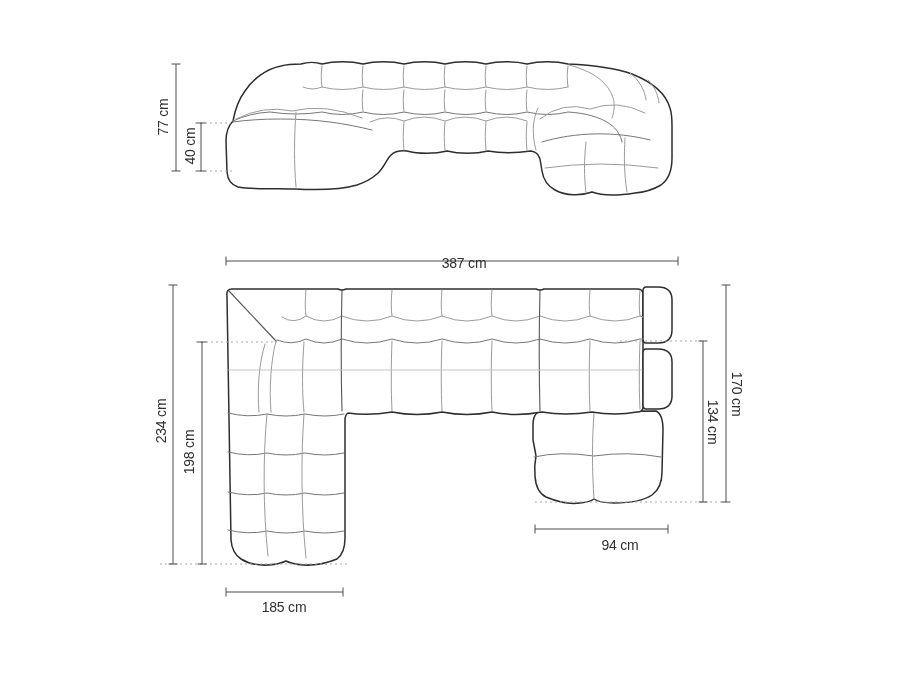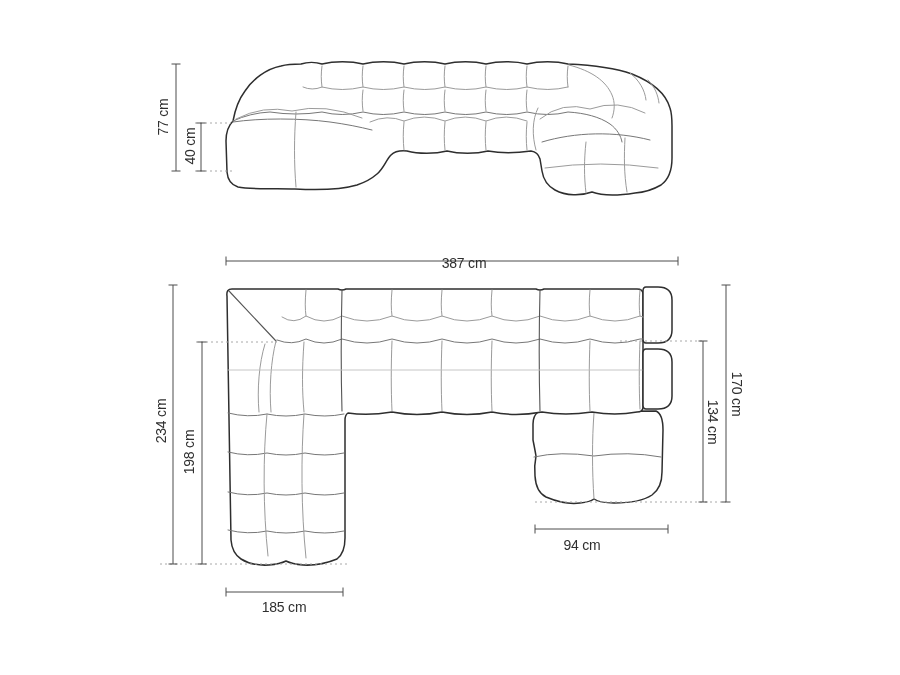--- a/index.html
+++ b/index.html
@@ -131,15 +131,15 @@
 
   <span class="dim-label rot-ccw" style="left:163px;top:117px;">77 cm</span>
   <span class="dim-label rot-ccw" style="left:190px;top:146px;">40 cm</span>
 
   <span class="dim-label" style="left:464px;top:246px;margin-top:17px;">387 cm</span>
   <span class="dim-label rot-ccw" style="left:161px;top:421px;">234 cm</span>
   <span class="dim-label rot-ccw" style="left:189px;top:452px;">198 cm</span>
   <span class="dim-label rot-cw" style="left:737px;top:394px;">170 cm</span>
   <span class="dim-label rot-cw" style="left:713px;top:422px;">134 cm</span>
   <span class="dim-label" style="left:284px;top:607px;">185 cm</span>
-  <span class="dim-label" style="left:582px;top:545px;">94 cm</span>
+  <span class="dim-label" style="left:620px;top:545px;">94 cm</span>
 
 </div>
 
 </body></html>

